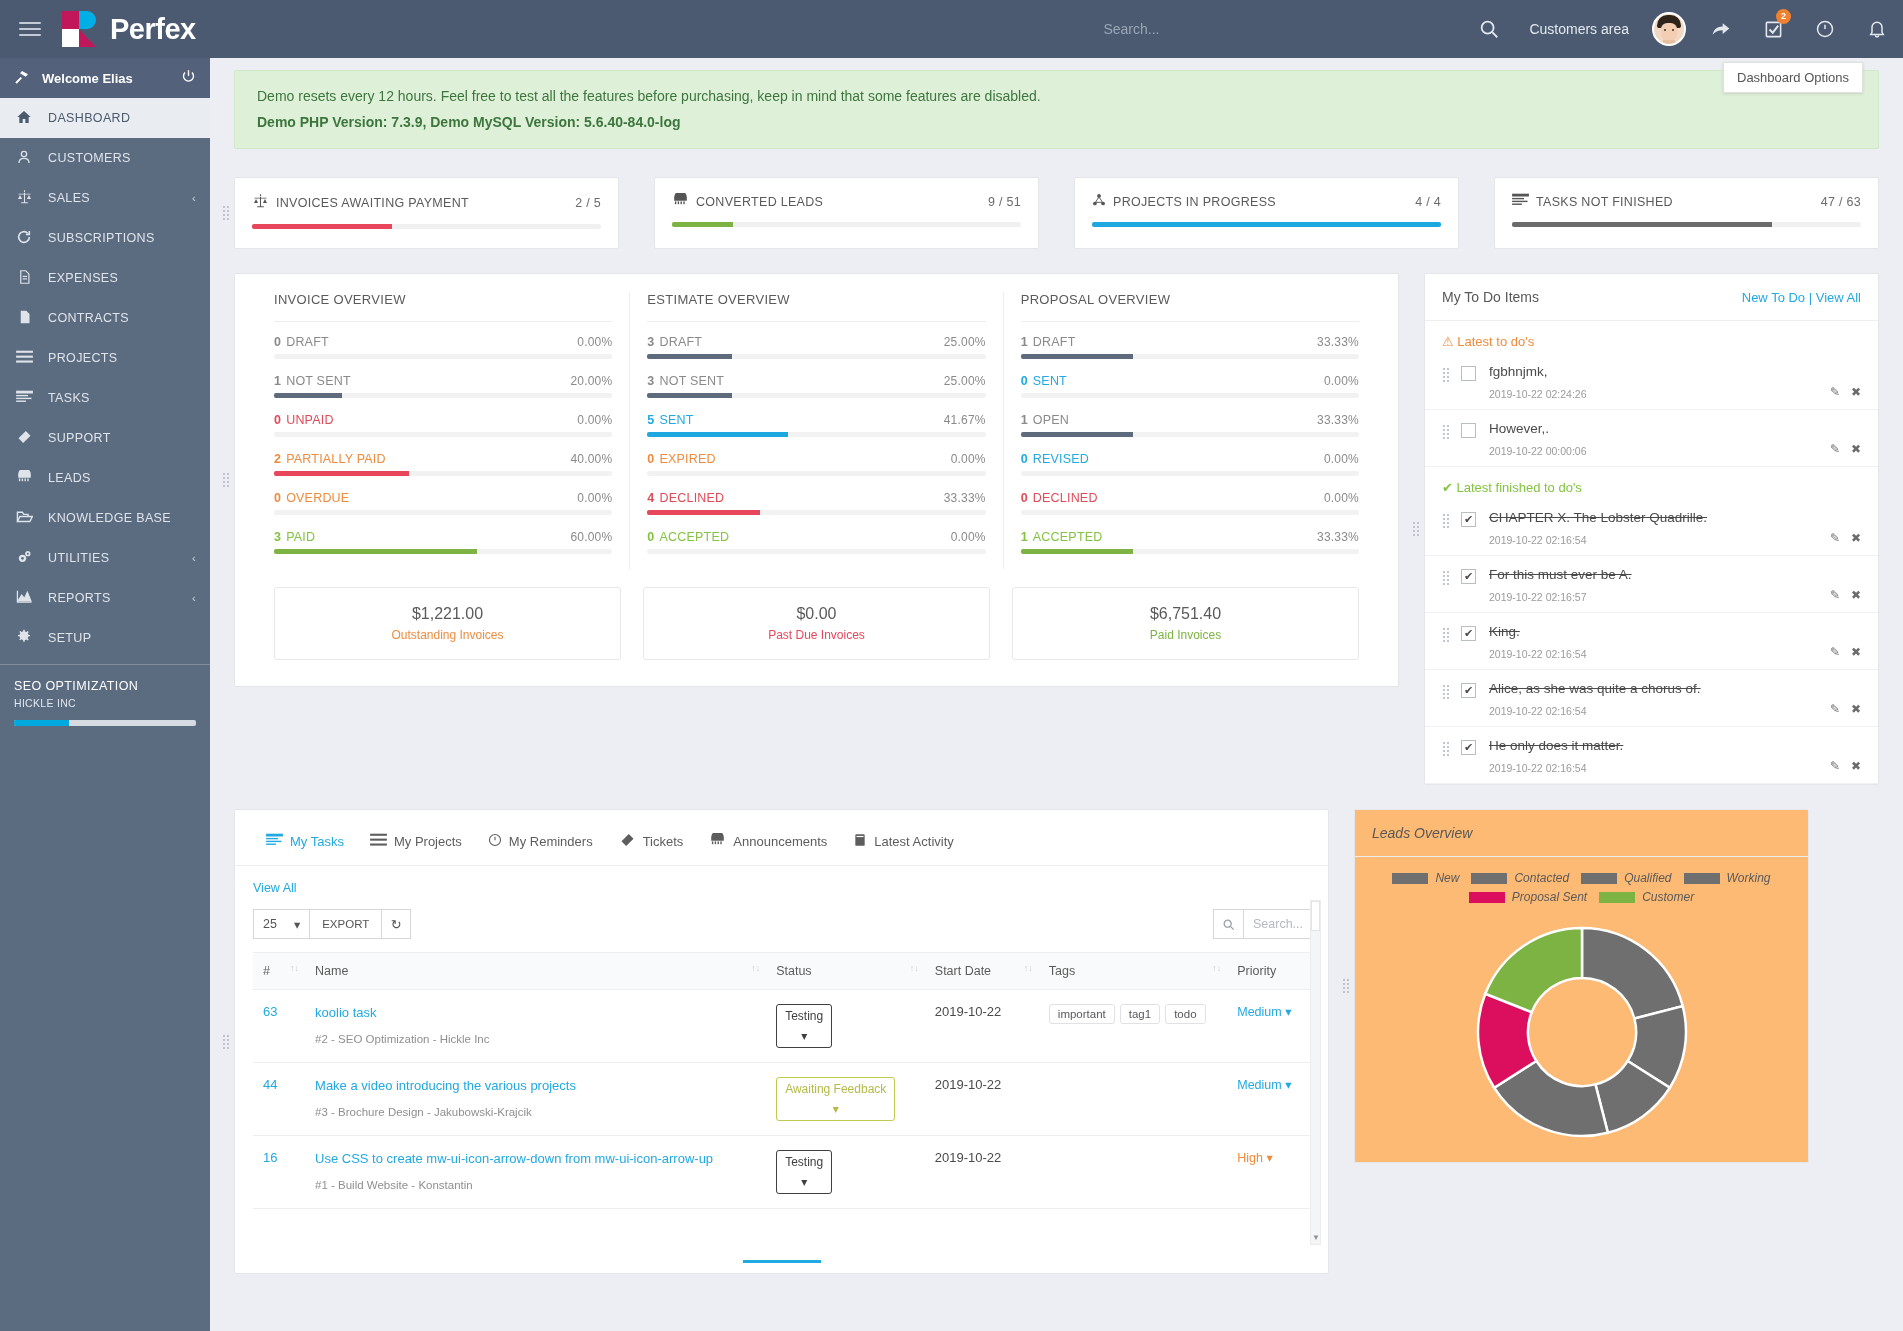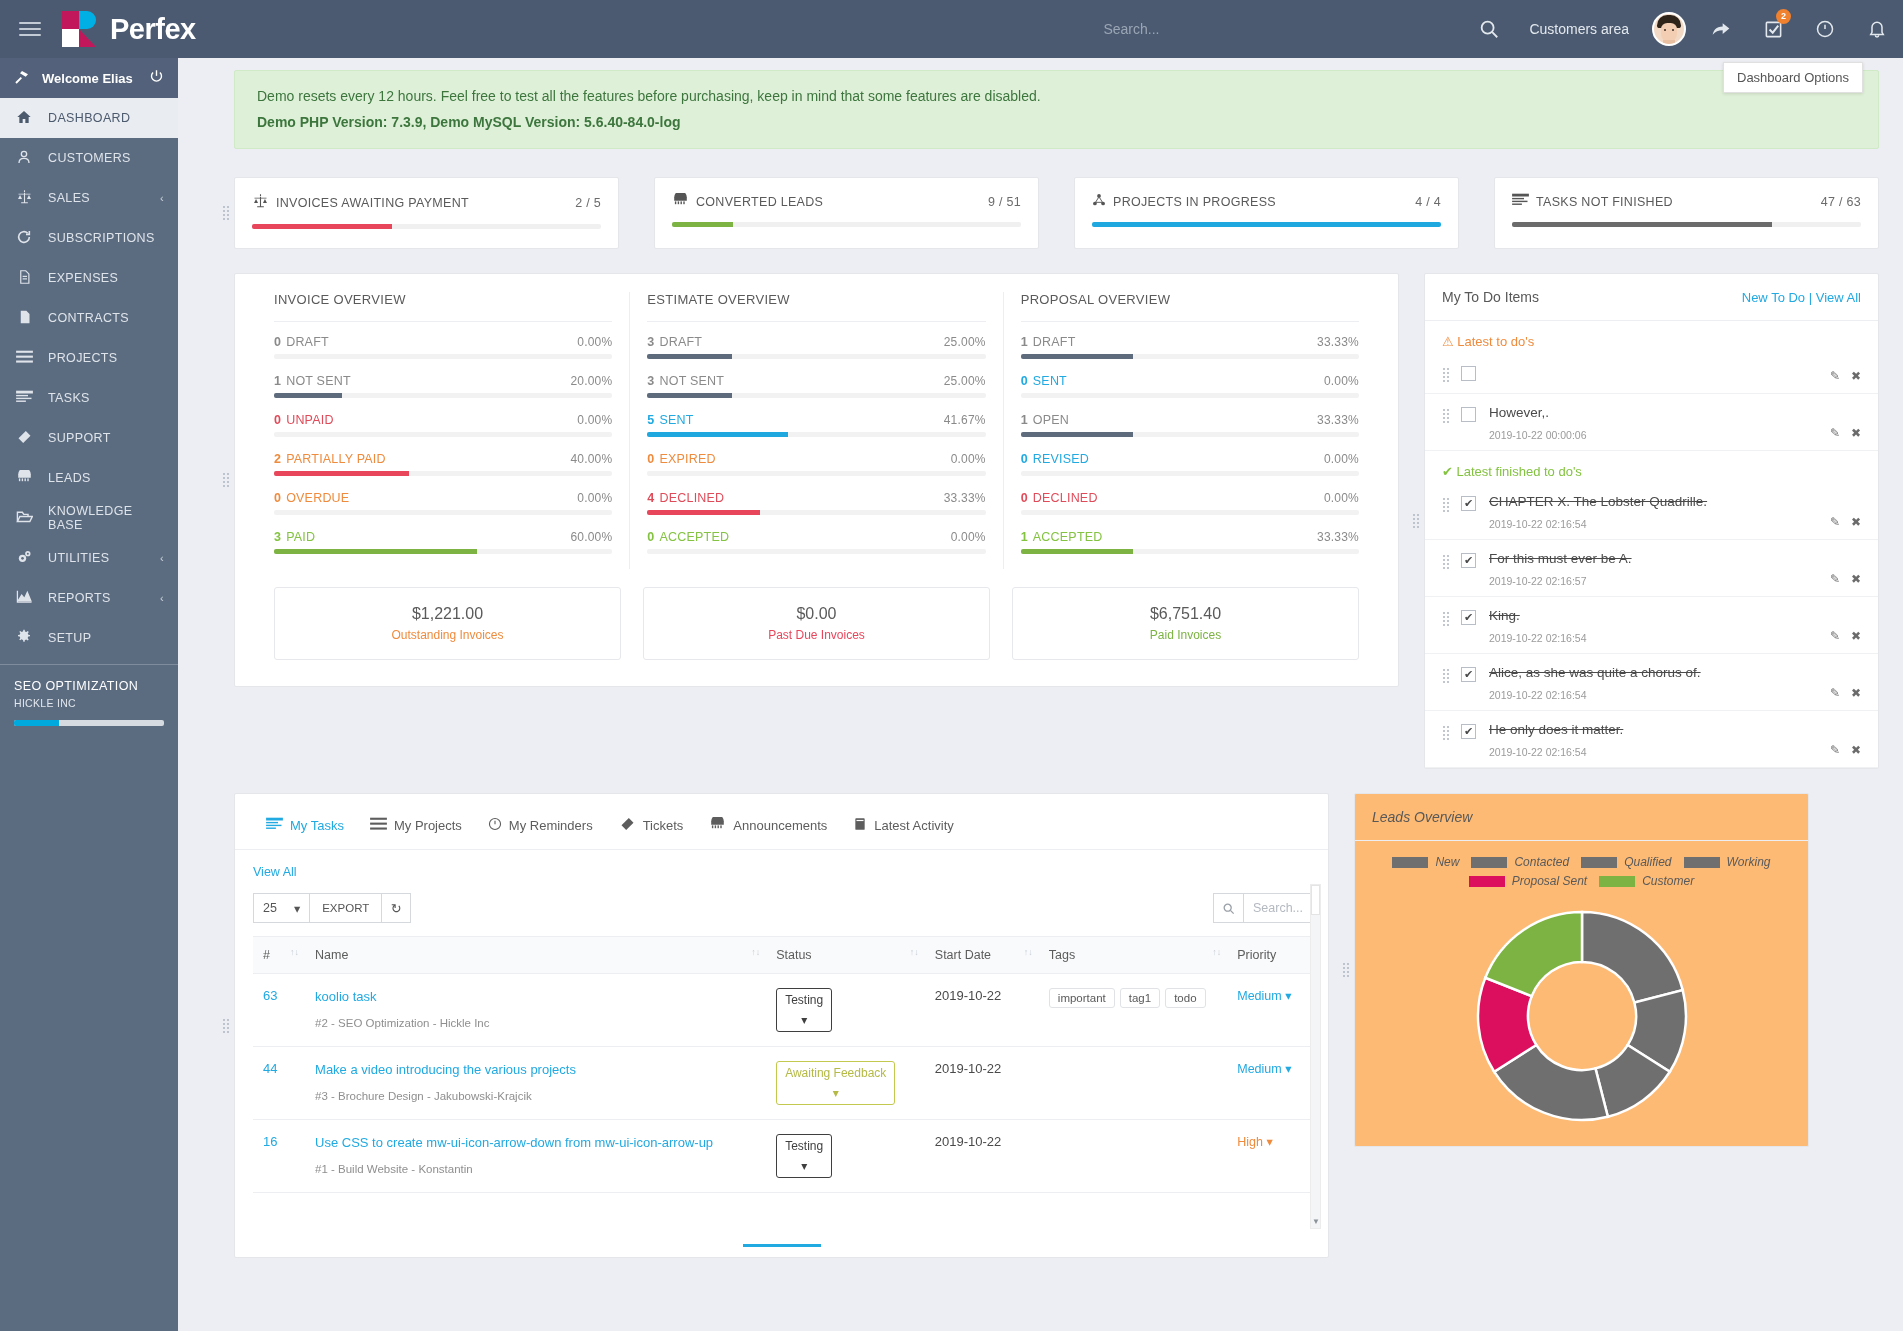--- a/index.html
+++ b/index.html
@@ -48,21 +48,21 @@
     position:absolute; top:9px; right:8px; background:#f0812f; color:#fff;
     font-size:9px; border-radius:9px; min-width:15px; height:15px; line-height:15px;
     text-align:center; padding:0 3px; font-weight:bold;
   }
   #dashboard-options-tooltip {
     position:absolute; top:62px; left:1723px; background:#fff; border:1px solid #e0e0e0;
     padding:7px 13px; font-size:13px; color:#555; box-shadow:0 1px 3px rgba(0,0,0,.12); z-index:60;
     white-space:nowrap;
   }
   
-  #sidebar { position:absolute; top:58px; left:0; width:178px; height:1273px; background:#5b6b80; }
+  #sidebar { position:absolute; top:58px; left:0; width:210px; height:1273px; background:#5b6b80; }
   #welcome-row {
     display:flex; align-items:center; height:40px; background:#53627a; padding:0 14px; gap:12px;
   }
   #welcome-row .wi { color:#fff; font-size:14px; }
   #welcome-text { color:#fff; font-weight:bold; font-size:13px; flex:1; }
   #logout-icon { color:#fff; font-size:15px; cursor:pointer; }
   .side-item {
     display:flex; align-items:center; height:40px; padding:0 14px; gap:14px;
     color:#dfe4ea; cursor:pointer; font-size:12.5px; letter-spacing:.35px; position:relative;
   }
@@ -676,20 +676,24 @@
         </div>
       </div>
       <div class="todo-section warn">
         <span>⚠</span>
         <span>Latest to do's</span>
       </div>
       <div id="todo-latest-list">
           <div class="todo-item">
             <div class="todo-grip"></div>
             <div class="todo-cb"></div>
+            <div class="todo-body">
+              <div class="todo-text">fgbhnjmk,</div>
+              <div class="todo-date">2019-10-22 02:24:26</div>
+            </div>
             <div class="todo-tools">
               <span>✎</span>
               <span>✖</span>
             </div>
           </div>
           <div class="todo-item">
             <div class="todo-grip"></div>
             <div class="todo-cb"></div>
             <div class="todo-body">
               <div class="todo-text">However,.</div>

